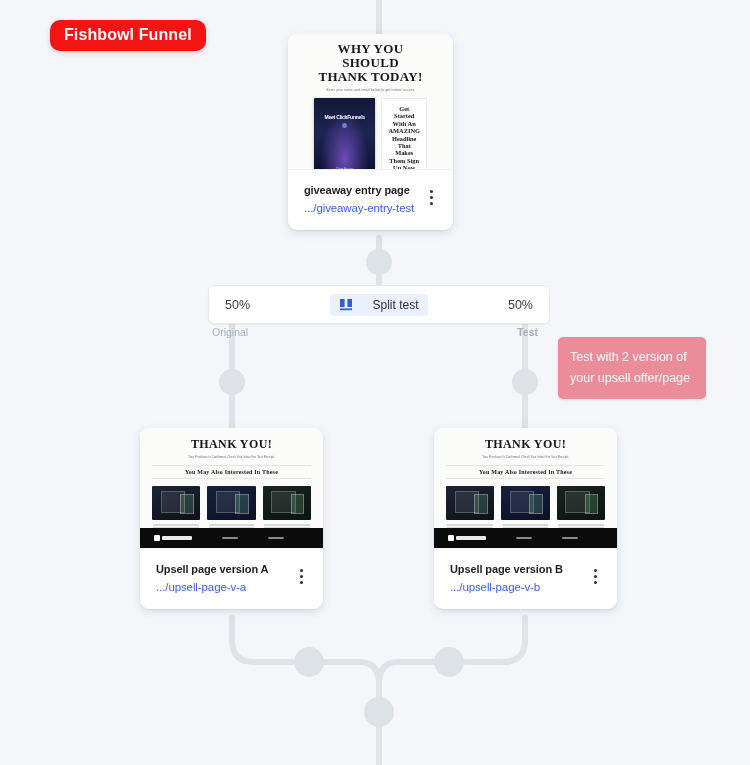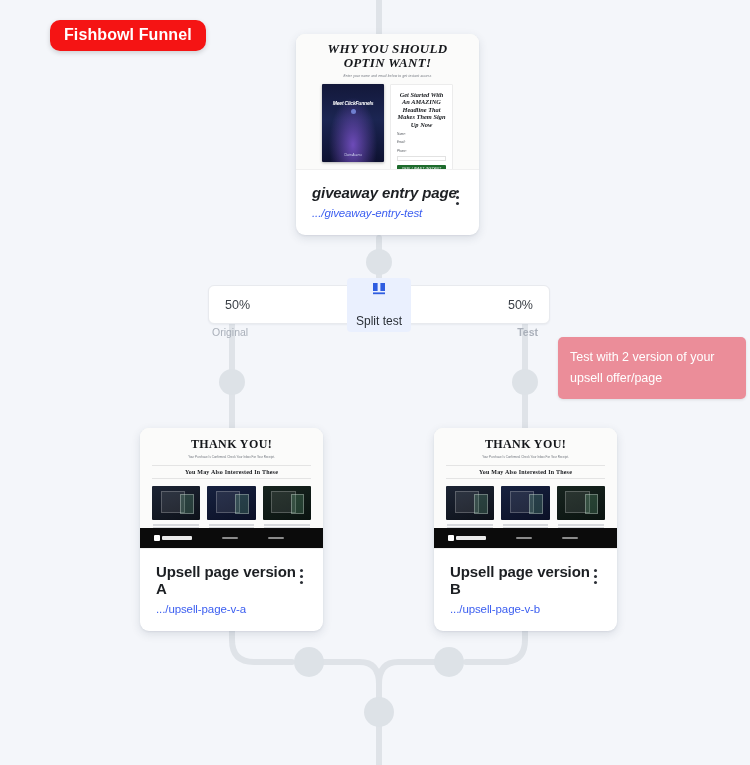--- a/index.html
+++ b/index.html
@@ -25,21 +25,21 @@
     padding: 6px 14px 7px 14px;
     border-radius: 10px;
     letter-spacing: .1px;
     box-shadow: 0 2px 5px rgba(0,0,0,.16);
     white-space: nowrap;
   }
 
   
   .note {
     position: absolute; left: 558px; top: 337px;
-    width: 188px;
+    width: 148px;
     background: #eb8d99;
     color: #ffffff;
     font-size: 12.5px;
     line-height: 21px;
     padding: 10px 12px;
     border-radius: 5px;
     box-shadow: 0 1px 3px rgba(0,0,0,.10);
   }
 
   
@@ -52,21 +52,21 @@
   }
   .card .thumb {
     position: relative;
     width: 100%;
     background: #f7f7f5;
     overflow: hidden;
     border-bottom: 1px solid #f0f0f0;
   }
   .card .info { padding: 14px 16px 16px 16px; position: relative; }
   .card .title {
-    font-size: 15px; color: #1c1f23; font-weight: bold;
+    font-size: 11px; color: #1c1f23; font-weight: bold;
     letter-spacing: -.1px; margin-bottom: 6px;
   }
   .card .url { font-size: 11.5px; color: #3b5ef0; letter-spacing: -.1px; }
   .kebab {
     position: absolute; right: 14px; top: 20px;
     width: 16px; height: 18px;
   }
   .kebab i {
     display: block; width: 3px; height: 3px; border-radius: 50%;
     background: #2b2f36; margin: 0 auto 3px auto;
@@ -172,21 +172,21 @@
     position: absolute; left: 208px; top: 285px; width: 342px; height: 39px;
     background: #ffffff; border: 1px solid #e8eaee; border-radius: 6px;
     display: flex; align-items: center; justify-content: space-between;
     padding: 0 16px;
     box-shadow: 0 1px 2px rgba(40,55,80,.06);
     text-align: right;
   }
   .split .pct { font-size: 12.5px; color: #3a3f46; }
   .split .pill {
     display: flex; align-items: center; gap: 19px;
-    background: #eaf0fe; border-radius: 4px; padding: 4px 9px; flex-direction: column;
+    background: #eaf0fe; border-radius: 4px; padding: 4px 9px;
   }
   .split .pill .lbl { font-size: 12px; color: #2b3037; }
   .split-caption {
     position: absolute; top: 326px; font-size: 10.5px; color: #aab0ba;
   }
   .cap-left { left: 212px; text-align: right; }
   .cap-right { right: 212px; font-weight: bold; }
 </style>
 </head>
 <body>
@@ -220,26 +220,26 @@
       <circle cx="309" cy="662" r="15"></circle>
       <circle cx="449" cy="662" r="15"></circle>
       <circle cx="379" cy="712" r="15"></circle>
     </g>
   </svg>
 
   <div class="funnel-label">Fishbowl Funnel</div>
 
   <div class="note">Test with 2 version of your upsell offer/page</div>
 
-  <div class="card" style="left:296px; top:34px; width:183px;font-style:italic;">
+  <div class="card" style="left:288px; top:34px; width:165px;">
     <div class="thumb">
       <div class="gw">
         <div class="h1">
           <div>WHY YOU SHOULD</div>
-          <div>OPTIN WANT!</div>
+          <div>THANK TODAY!</div>
         </div>
         <div class="sub">Enter your name and email below to get instant access</div>
         <div class="row">
           <div class="book">
             <div class="bt">Meet ClickFunnels</div>
             <div class="dot"></div>
             <div class="bb">Claim Access</div>
           </div>
           <div class="form">
             <div class="fh">Get Started With An AMAZING Headline That Makes Them Sign Up Now</div>

